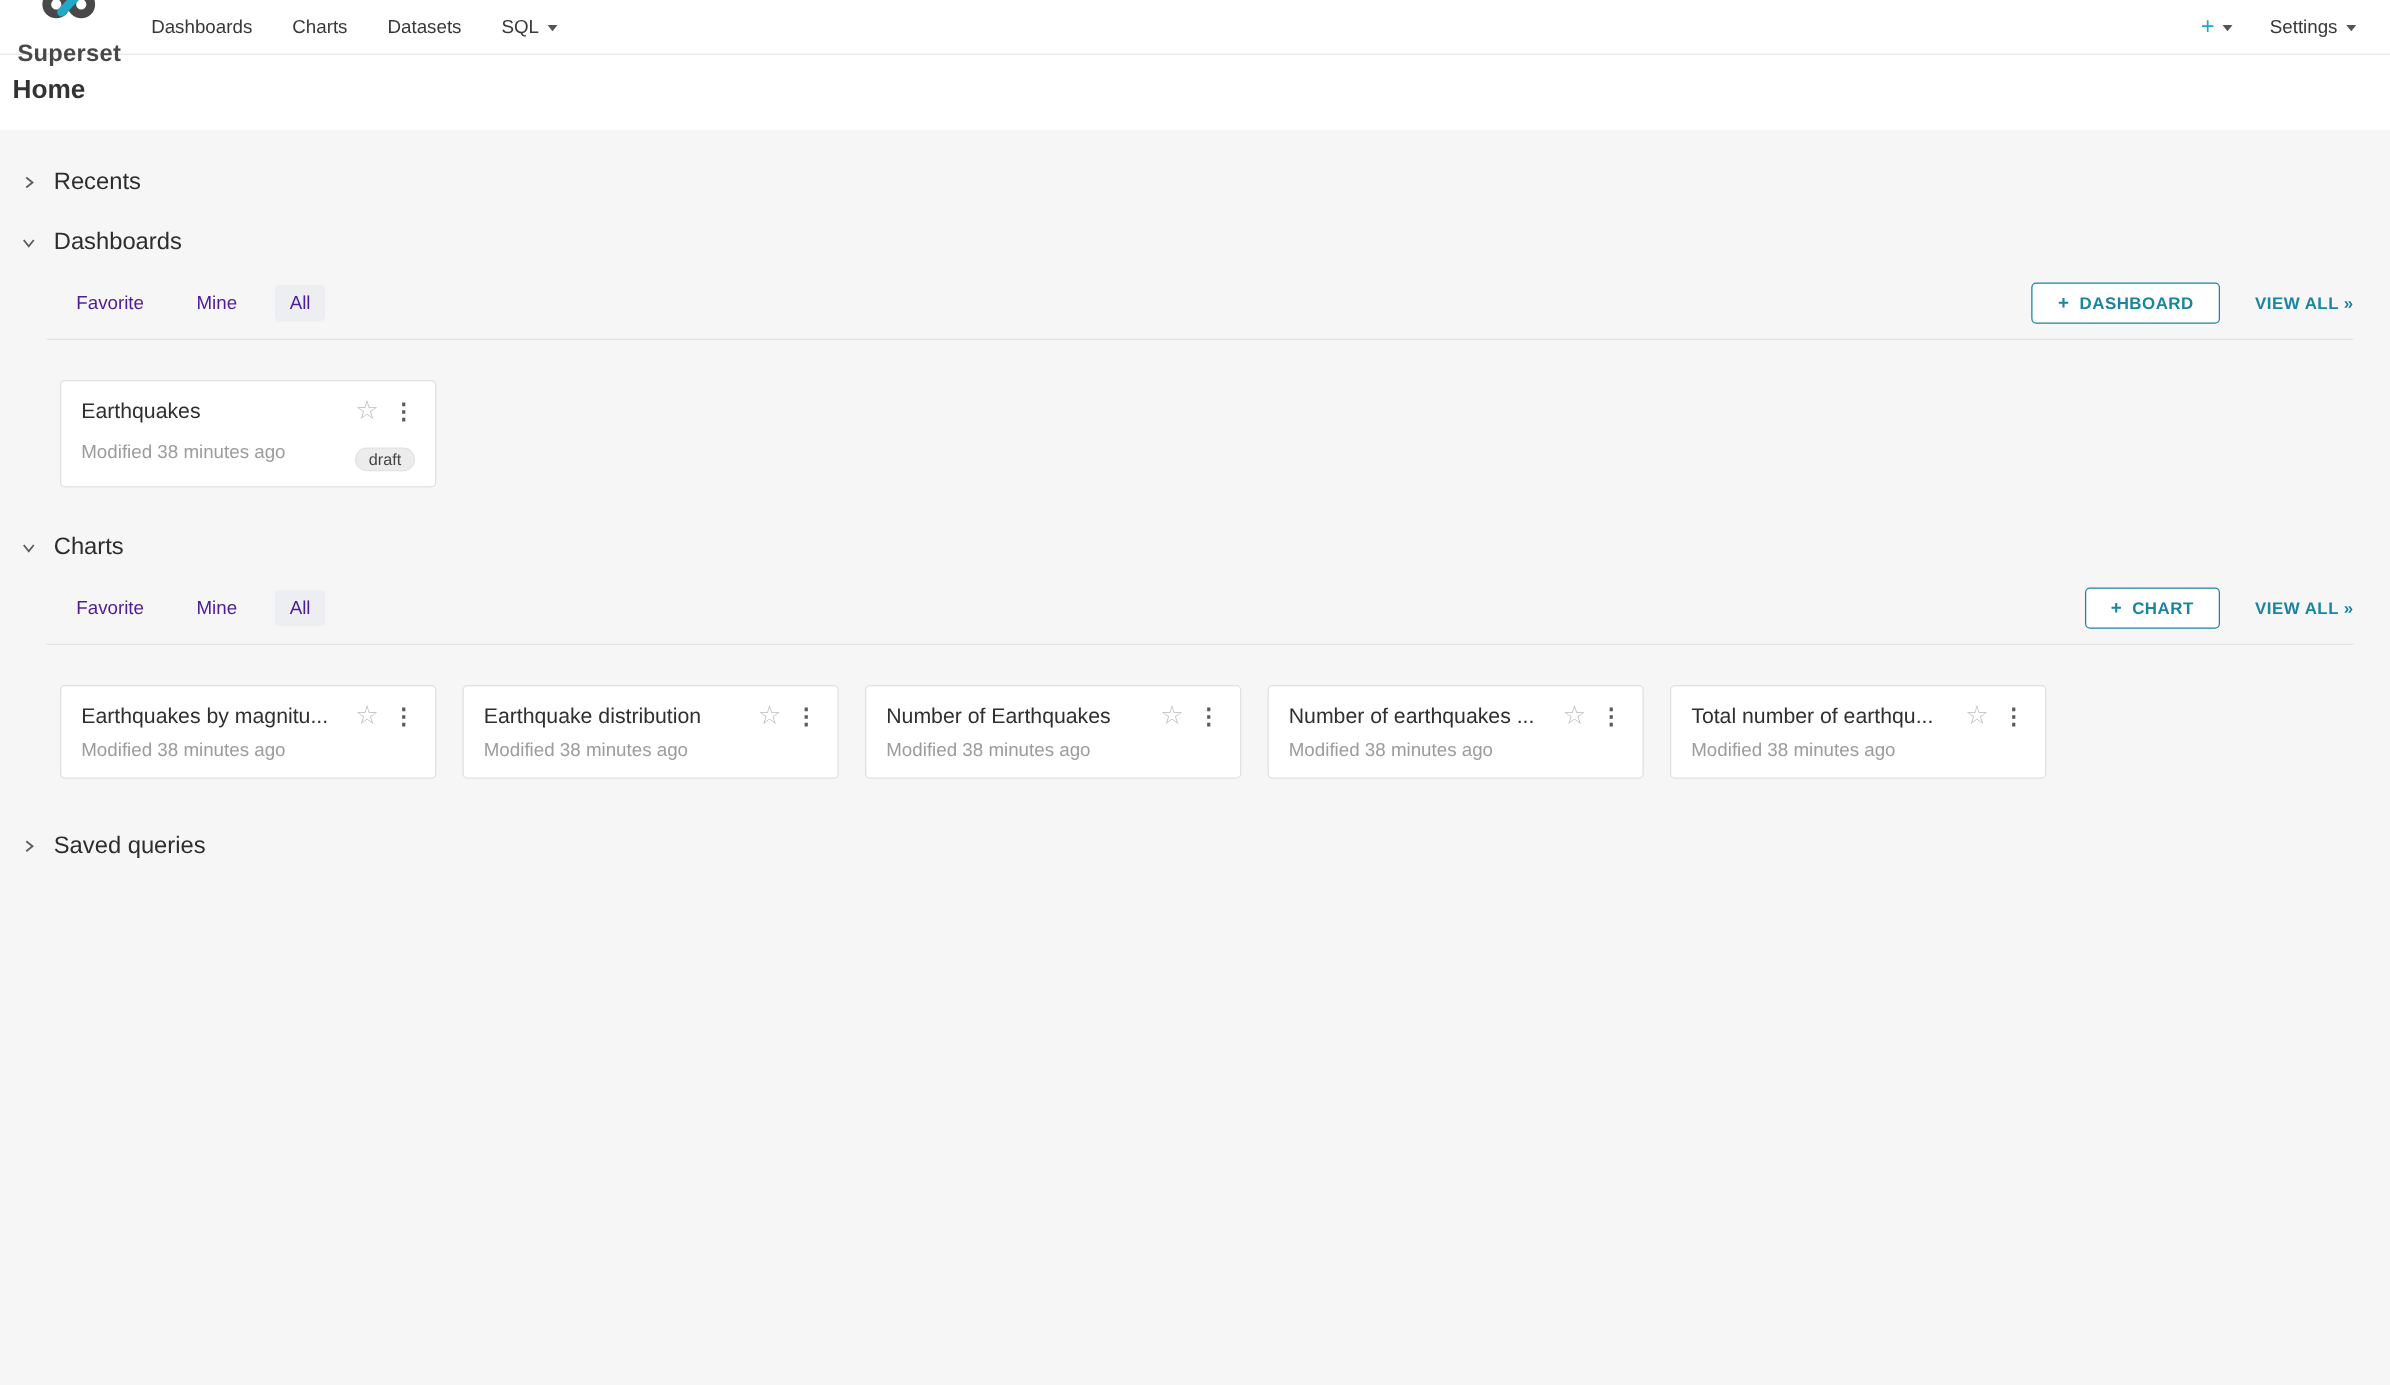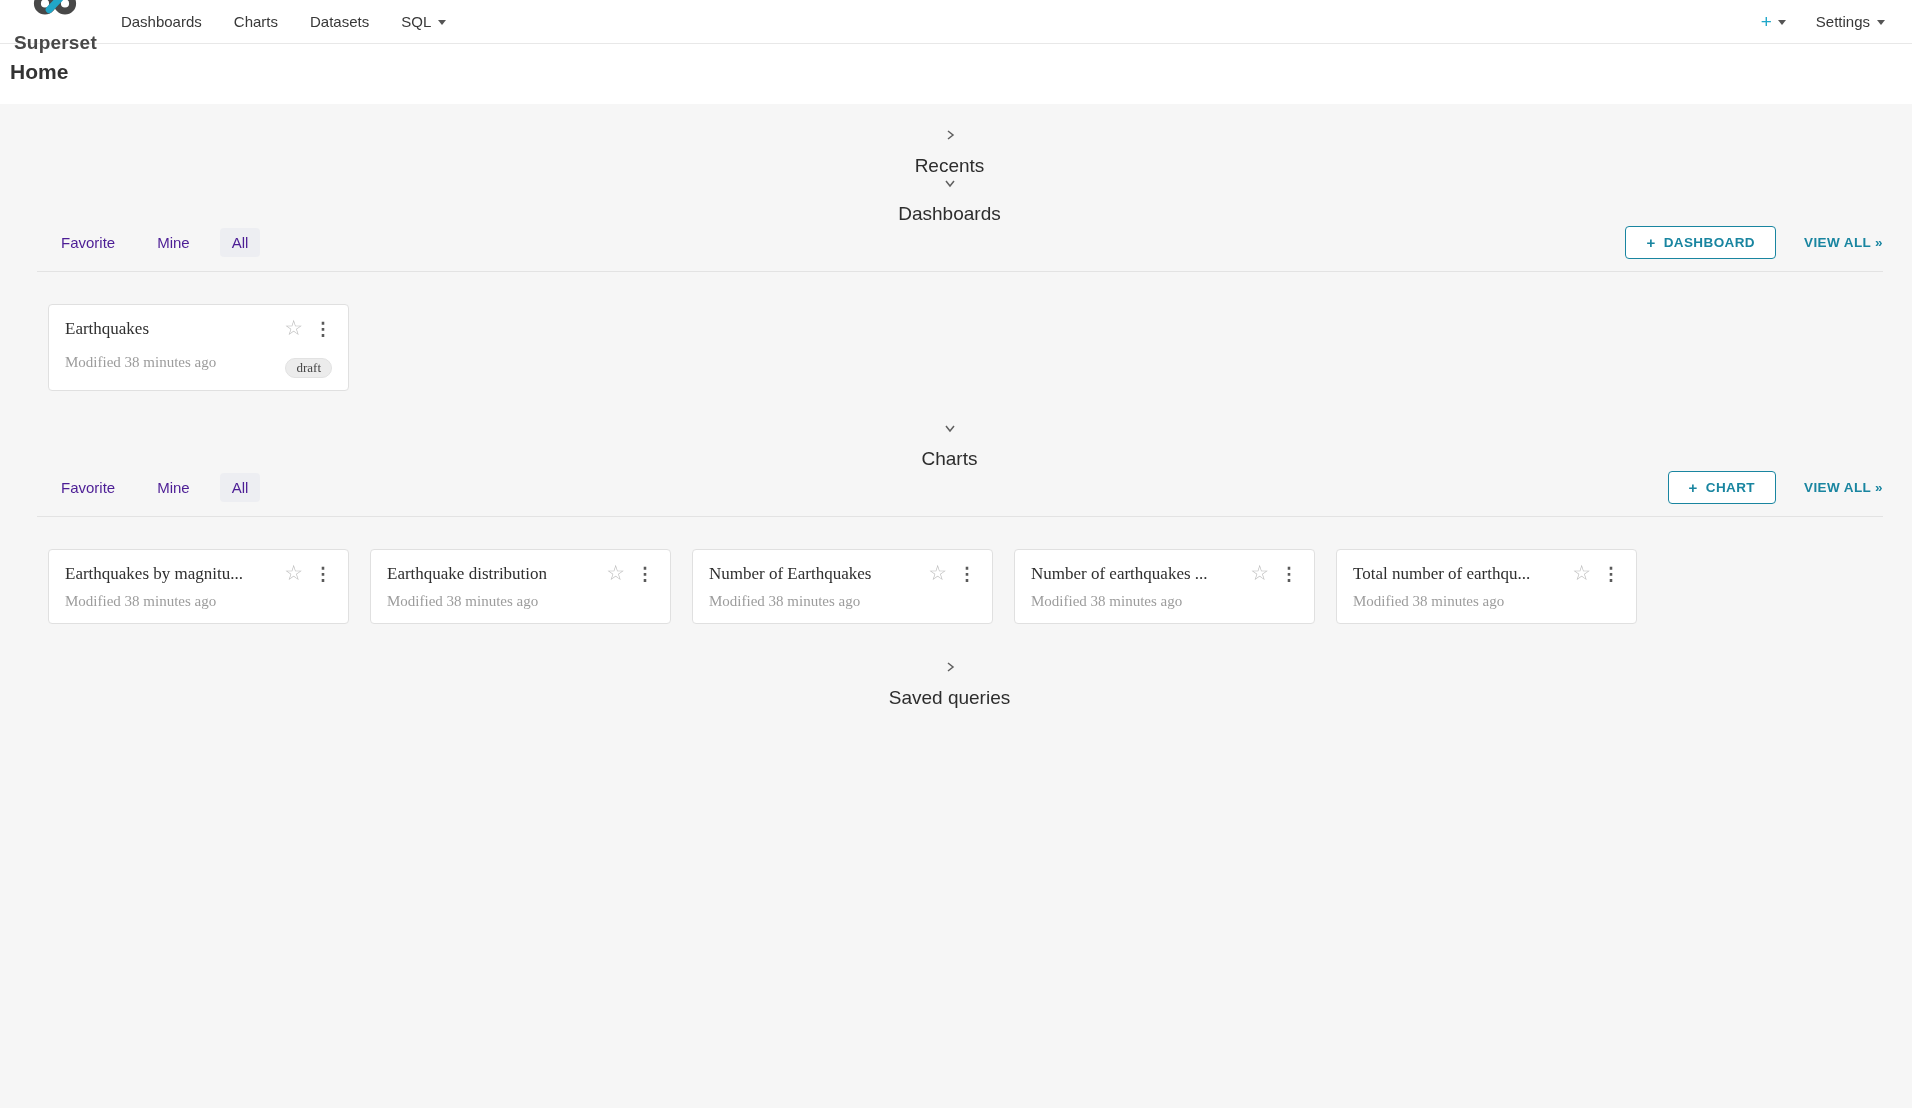--- a/index.html
+++ b/index.html
@@ -23,21 +23,21 @@
   .caret { width:0; height:0; border-left:4px solid transparent;
            border-right:4px solid transparent; border-top:5px solid #555;
            display:inline-block; margin-top:2px; }
 
   
   .page-header { background:#fff; padding:16px 16px 20px 10px; }
   .page-title { font-size:21px; font-weight:700; color:#333; }
 
   
   .content { padding:24px 29px 40px 16px; }
-  .section-header { display:flex; align-items:center; gap:13px; height:36px; cursor:pointer;flex-direction:column; }
+  .section-header { display:flex; align-items:center; gap:13px; height:36px; cursor:pointer; }
   .section-title { font-size:19px; color:#2d2d2d; }
   .chev { flex:0 0 auto; display:flex; }
 
   .section { margin-top:12px; }
   .section-charts { margin-top:30px; }
   .section-saved { margin-top:36px; }
 
   .toolbar { display:flex; align-items:center; margin-top:14px; }
   .tabs { display:flex; gap:18px; margin-left:33px; }
   .tab { font-size:15px; color:#4c1d95; padding:6px 12px; border-radius:4px; cursor:pointer; }
@@ -45,21 +45,21 @@
   .toolbar-actions { margin-left:auto; display:flex; align-items:center; gap:28px; }
   .new-btn { border:1px solid #1985a0; color:#1985a0; background:#fff; border-radius:4px;
              font-family:"Liberation Sans", sans-serif;
              font-weight:700; font-size:13.5px; letter-spacing:0.4px; padding:7px 20px;
              display:flex; align-items:center; gap:8px; cursor:pointer; }
   .new-btn .plus { font-size:15px; font-weight:700; }
   .view-all { color:#1985a0; font-weight:700; font-size:13.5px; letter-spacing:0.4px;
               text-decoration:none; cursor:pointer; }
   .divider { height:1px; background:#e3e3e3; margin:12px 0 0 21px; }
 
-  .card-row { display:flex; gap:21px; margin:32px 0 0 32px;font-family:Liberation Serif, serif; }
+  .card-row { display:flex; gap:21px; margin:32px 0 0 32px; }
   .card { width:301px; background:#fff; border:1px solid #e0e0e0; border-radius:4px;
           padding:13px 16px 12px; cursor:pointer; }
   .card-top { display:flex; align-items:center; }
   .card-title { flex:1; font-size:17px; color:#2f2f2f; white-space:nowrap; overflow:hidden; }
   .card-icons { display:flex; align-items:center; gap:11px; margin-left:8px; }
   .star { font-size:21px; line-height:1; color:#bdbdbd; cursor:pointer; }
   .kebab { font-size:18px; line-height:1; font-weight:700; color:#5a5a5a; cursor:pointer; }
   .card-bottom { display:flex; align-items:center; margin-top:7px; min-height:20px; }
   .card-modified { flex:1; font-size:15px; color:#9c9c9c; }
   .badge { background:#ececec; border:1px solid #e2e2e2; border-radius:10px;

